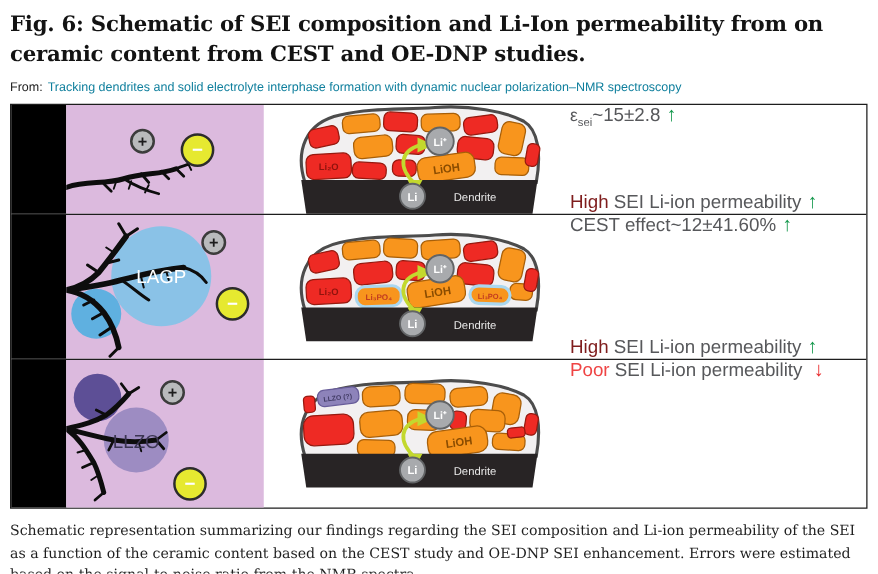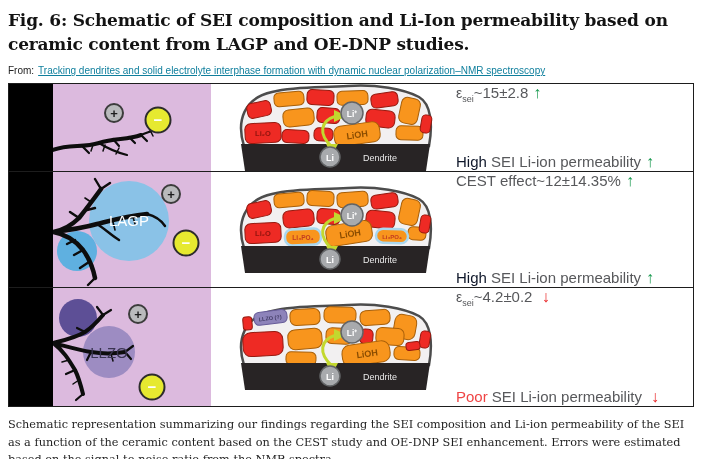--- a/index.html
+++ b/index.html
@@ -5,39 +5,39 @@
   * { box-sizing: border-box; margin: 0; padding: 0; }
   html,body { width:702px; height:459px; background:#fff; overflow:hidden;
     font-family:"Liberation Sans", sans-serif; }
   .page { padding:6px 8px 0 8px; }
 
   .fig-title { font-family:"DejaVu Serif","Liberation Serif",serif; font-weight:bold;
     font-size:17px; line-height:1.42; color:#131313; letter-spacing:-0.2px; margin:2px 0 9px 0; }
 
   .from-line { font-size:10px; color:#222; margin-bottom:7px; }
   .from-label { font-weight:normal; margin-right:4px; }
-  .src-link { color:#0f7f9d; text-decoration:underline; cursor:pointer; }
+  .src-link { color:#0f7f9d; cursor:pointer; }
 
   .figure-box { border:1.6px solid #1d1d1d; background:#fff; }
   .panel { display:flex; align-items:stretch; position:relative; }
   .panel + .panel { border-top:1.6px solid #1d1d1d; }
   .panel.p1 { height:87px; } .panel.p2 { height:116px; } .panel.p3 { height:119px; }
 
   .electrode { width:44px; background:#000; flex:none; }
   .electrolyte { width:158px; background:#dcbade; flex:none; position:relative; }
   .electrolyte svg { display:block; }
   .schem { width:243px; flex:none; display:flex; align-items:center; justify-content:center; }
   .metrics { flex:1; display:flex; flex-direction:column; justify-content:space-between;
     gap:5px; color:#57585b; font-size:15px; padding-left:2px; }
   .mline { white-space:nowrap; }
   .eps-sym { font-size:14px; }
   .eps-sub { font-size:9px; }
   .arrow { font-weight:bold; font-size:16px; margin-left:5px; }
   .up { color:#17994e; } .down { color:#e9282a; }
-  .qual-up { color:#0f172a; } .qual-down { color:#ef4444; }
+  .qual-up { color:#7f1d1d; } .qual-down { color:#ef4444; }
 
   .caption { font-family:"DejaVu Serif","Liberation Serif",serif; font-size:11.3px;
     line-height:1.55; color:#1f1f1f; margin-top:9px; }
 
   
   .dome { fill:#f2f0f1; stroke:#4c4c4c; stroke-width:2.5; }
   .base { fill:#282425; }
   .blob-red { fill:#ee2a24; stroke:#96190f; stroke-width:1; }
   .blob-orange { fill:#f8951d; stroke:#a85f08; stroke-width:1; }
   .blob-po { fill:#f8951d; stroke:#a9d7ef; stroke-width:2.5; }
@@ -53,21 +53,21 @@
   .dendr { stroke:#0d0d0d; fill:none; stroke-linecap:round; }
   .ion-plus { fill:#b9babc; stroke:#3c3c3c; stroke-width:2; }
   .ion-minus { fill:#e6e930; stroke:#2c2c2c; stroke-width:2; }
   svg text { font-family:"Liberation Sans",sans-serif; }
 </style>
 </head>
 <body>
 
 <div class="page">
 
-  <div class="fig-title">Fig. 6: Schematic of SEI composition and Li-Ion permeability based on ceramic content from LAGP and OE-DNP studies.</div>
+  <div class="fig-title">Fig. 6: Schematic of SEI composition and Li-Ion permeability from on ceramic content from CEST and OE-DNP studies.</div>
 
   <div class="from-line">
     <span class="from-label">From:</span><span class="src-link">Tracking dendrites and solid electrolyte interphase formation with dynamic nuclear polarization–NMR spectroscopy</span>
   </div>
 
   <div class="figure-box">
 
     <div class="panel p1">
       <div class="electrode"></div>
       <div class="electrolyte">
@@ -173,21 +173,21 @@
           <polygon class="ghead" points="96,61 108,61 102,72"></polygon>
           <polygon class="ghead" points="104,27 117,33 104,39"></polygon>
           <circle class="li-circ" cx="122" cy="30" r="11"></circle>
           <text class="t-w" x="122" y="33.5" text-anchor="middle" font-size="8.5">Li⁺</text>
           <circle class="li-circ" cx="100" cy="74" r="10"></circle>
           <text class="t-w" x="100" y="77.5" text-anchor="middle" font-size="9">Li</text>
           <text x="133" y="78" font-size="9" fill="#e9e9e9">Dendrite</text>
         </svg>
       </div>
       <div class="metrics">
-        <div class="mline"><span>CEST effect~12±14.35%</span><span class="arrow up">↑</span></div>
+        <div class="mline"><span>CEST effect~12±41.60%</span><span class="arrow up">↑</span></div>
         <div class="mline"><span class="qual-up">High</span><span> SEI Li-ion permeability</span><span class="arrow up">↑</span></div>
       </div>
     </div>
 
     <div class="panel p3">
       <div class="electrode"></div>
       <div class="electrolyte">
         <svg width="158" height="119" viewBox="0 0 158 119">
           <circle cx="25" cy="30" r="19" fill="#5d4f96"></circle>
           <circle cx="56" cy="64" r="26" fill="#9d8cc2"></circle>
@@ -233,21 +233,20 @@
           <polygon class="ghead" points="96,61 108,61 102,72"></polygon>
           <polygon class="ghead" points="104,27 117,33 104,39"></polygon>
           <circle class="li-circ" cx="122" cy="30" r="11"></circle>
           <text class="t-w" x="122" y="33.5" text-anchor="middle" font-size="8.5">Li⁺</text>
           <circle class="li-circ" cx="100" cy="74" r="10"></circle>
           <text class="t-w" x="100" y="77.5" text-anchor="middle" font-size="9">Li</text>
           <text x="133" y="78" font-size="9" fill="#e9e9e9">Dendrite</text>
         </svg>
       </div>
       <div class="metrics">
-        <div class="mline"><span class="eps-sym">ε</span><sub class="eps-sub">sei</sub><span>~4.2±0.2 </span><span class="arrow down">↓</span></div>
         <div class="mline"><span class="qual-down">Poor</span><span> SEI Li-ion permeability </span><span class="arrow down">↓</span></div>
       </div>
     </div>
 
   </div>
 
   <div class="caption">Schematic representation summarizing our findings regarding the SEI composition and Li-ion permeability of the SEI as a function of the ceramic content based on the CEST study and OE-DNP SEI enhancement. Errors were estimated based on the signal-to-noise ratio from the NMR spectra.</div>
 </div>
 
 </body></html>

